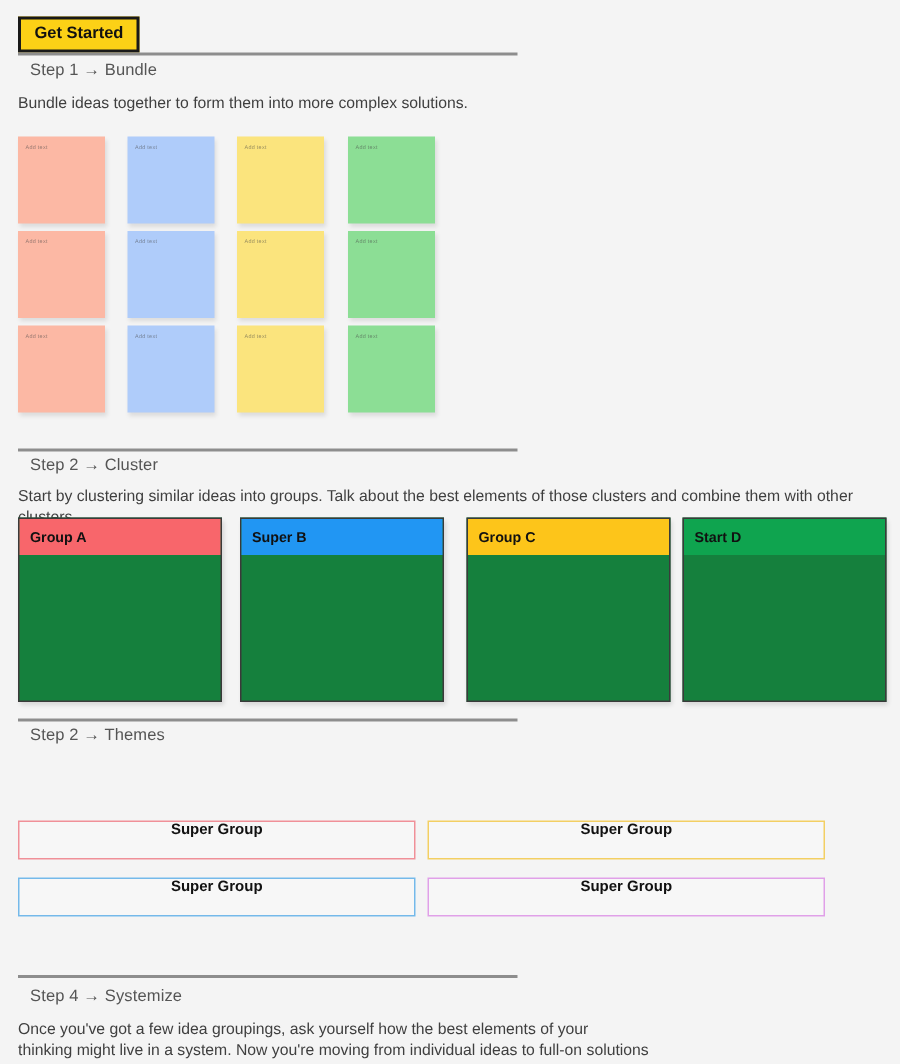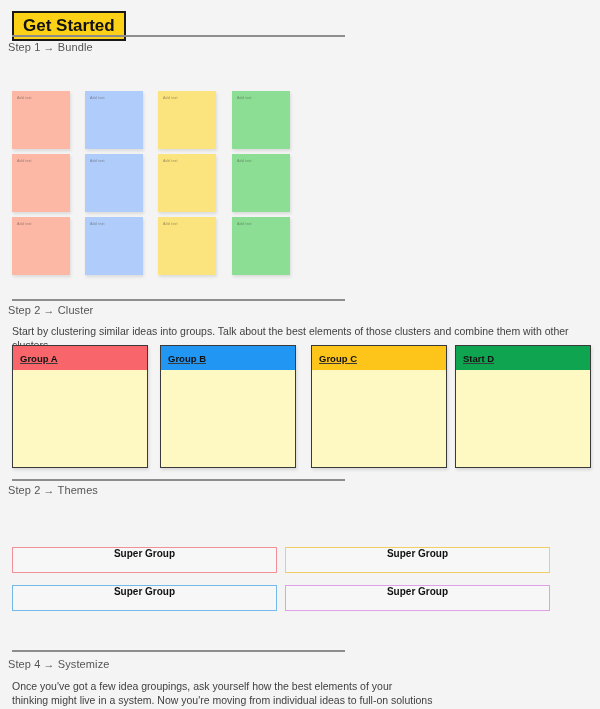--- a/index.html
+++ b/index.html
@@ -11,35 +11,35 @@
     overflow: hidden;
   }
   .board { position: relative; width: 600px; height: 709px; }
 
   
   .get-started {
     position: absolute; left: 12px; top: 11px;
     background: #fcd116;
     border: 2px solid #191919;
     color: #111;
-    font-size: 17px; font-weight: bold;
+    font-size: 11px; font-weight: bold;
     padding: 4px 9px 5px 9px;
     line-height: 1;
     cursor: pointer;
   }
 
   
   .divider {
     position: absolute; left: 12px; width: 333px; height: 0;
     border-top: 2px solid #8d8d8d;
   }
 
   
   .step-label {
-    position: absolute; left: 8px;
+    position: absolute; left: 20px;
     font-size: 11px; color: #555; letter-spacing: .1px;
     white-space: nowrap;
   }
   .body-text {
     position: absolute; left: 12px;
     font-size: 10.5px; color: #3f3f3f; line-height: 14px;
     white-space: pre-line;
   }
 
   
@@ -51,24 +51,23 @@
   .note .ph {
     position: absolute; left: 5px; top: 5px;
     font-size: 3.6px; color: rgba(70,70,70,.55);
     letter-spacing: .2px;
   }
 
   
   .group-card {
     position: absolute;
     width: 136px; height: 123px;
-    background: #fef9c3;
+    background: #15803d;
     border: 1.5px solid #3a3a3a;
     box-shadow: 1px 2px 3px rgba(0,0,0,0.12);
-    text-decoration: underline;
   }
   .group-head {
     height: 24px; width: 100%;
     display: flex; align-items: center;
     padding-left: 7px;
   }
   .group-head span {
     font-size: 9.5px; font-weight: bold; color: #111;
   }
 
@@ -86,20 +85,21 @@
 </style>
 </head>
 <body>
 
 <div class="board">
 
   <button class="get-started">Get Started</button>
 
   <div class="divider" style="top:35px"></div>
   <div class="step-label" style="top:41px">Step 1 → Bundle</div>
+  <div class="body-text" style="top:62px">Bundle ideas together to form them into more complex solutions.</div>
 
   <div id="notes-layer">
       <div class="note" style="left: 12px; top: 91px; background: rgb(252, 184, 164);">
         <div class="ph">Add text</div>
       </div>
       <div class="note" style="left: 85px; top: 91px; background: rgb(175, 204, 250);">
         <div class="ph">Add text</div>
       </div>
       <div class="note" style="left: 158px; top: 91px; background: rgb(251, 228, 125);">
         <div class="ph">Add text</div>
@@ -138,21 +138,21 @@
   <div class="body-text" style="top:324px">Start by clustering similar ideas into groups. Talk about the best elements of those clusters and combine them with other clusters.</div>
 
   <div id="groups-layer">
       <div class="group-card" style="left: 12px; top: 345px;">
         <div class="group-head" style="background: rgb(248, 102, 107);">
           <span>Group A</span>
         </div>
       </div>
       <div class="group-card" style="left: 160px; top: 345px;">
         <div class="group-head" style="background: rgb(33, 150, 243);">
-          <span>Group B</span>
+          <span>Super B</span>
         </div>
       </div>
       <div class="group-card" style="left: 311px; top: 345px;">
         <div class="group-head" style="background: rgb(253, 197, 26);">
           <span>Group C</span>
         </div>
       </div>
       <div class="group-card" style="left: 455px; top: 345px;">
         <div class="group-head" style="background: rgb(15, 164, 79);">
           <span>Start D</span>

